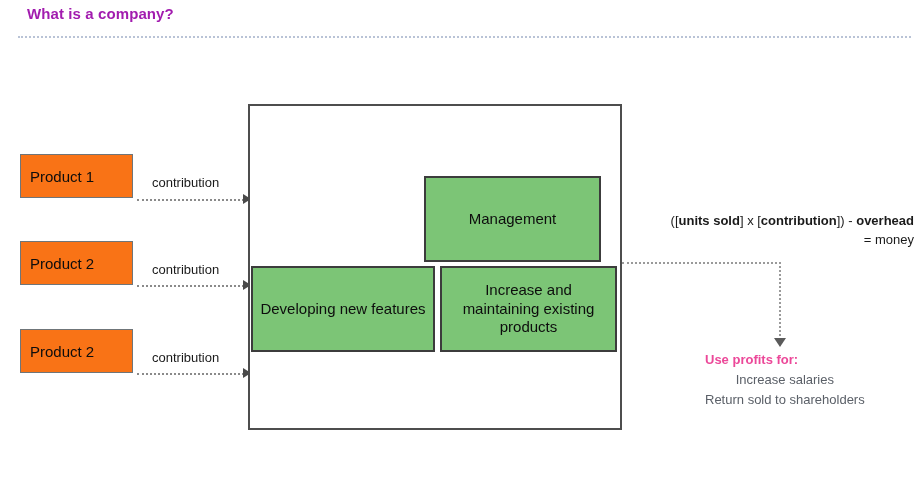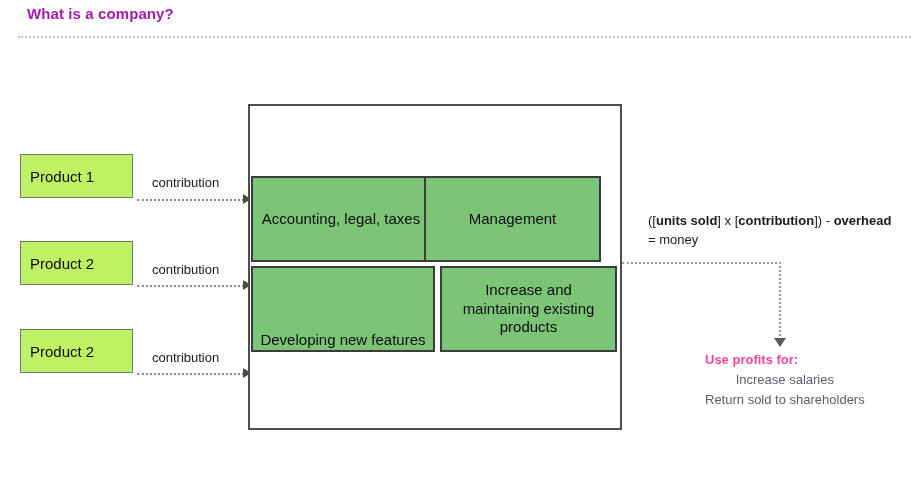--- a/index.html
+++ b/index.html
@@ -37,21 +37,21 @@
     width: 893px;
     height: 0;
     border-top: 2px dotted #b9c3d6;
   }
 
   
   .product-box {
     position: absolute;
     width: 113px;
     height: 44px;
-    background: #bef264;
+    background: #f97316;
     border: 1px solid #6f7579;
     box-sizing: border-box;
     display: flex;
     align-items: center;
     padding-left: 9px;
     font-size: 15px;
     color: #0d0d0d;
   }
   #product-1 { left: 20px; top: 154px; }
   #product-2 { left: 20px; top: 241px; }
@@ -112,30 +112,30 @@
     align-items: center;
     justify-content: center;
     text-align: center;
     font-size: 15px;
     color: #0d0d0d;
     line-height: 1.25;
     padding: 0 6px;
   }
   #func-accounting  { left: 251px; top: 176px; width: 180px; height: 86px; }
   #func-management  { left: 424px; top: 176px; width: 177px; height: 86px; }
-  #func-developing  { left: 251px; top: 266px; width: 184px; height: 86px; align-items: flex-end; }
+  #func-developing  { left: 251px; top: 266px; width: 184px; height: 86px; }
   #func-support     { left: 440px; top: 266px; width: 177px; height: 86px; }
 
   
   #profit-formula {
     position: absolute;
     left: 648px;
     top: 212px;
     width: 266px;
-    text-align: left;
+    text-align: right;
     font-size: 13px;
     color: #1a1a1a;
     line-height: 1.45;
   }
   #profit-formula b { font-weight: bold; }
 
   #profit-line-h {
     position: absolute;
     left: 622px;
     top: 262px;
@@ -202,23 +202,20 @@
   <div class="contrib-label" id="contrib-label-2">contribution</div>
   <div class="contrib-line" id="contrib-line-2"></div>
   <div class="contrib-head" id="contrib-head-2"></div>
 
   <div class="contrib-label" id="contrib-label-3">contribution</div>
   <div class="contrib-line" id="contrib-line-3"></div>
   <div class="contrib-head" id="contrib-head-3"></div>
 
   <div id="company-container"></div>
 
-  <div class="func-box" id="func-accounting">
-    <span>Accounting, legal, taxes</span>
-  </div>
   <div class="func-box" id="func-management">
     <span>Management</span>
   </div>
   <div class="func-box" id="func-developing">
     <span>Developing new features</span>
   </div>
   <div class="func-box" id="func-support">
     <span>Increase and maintaining existing products</span>
   </div>
 

